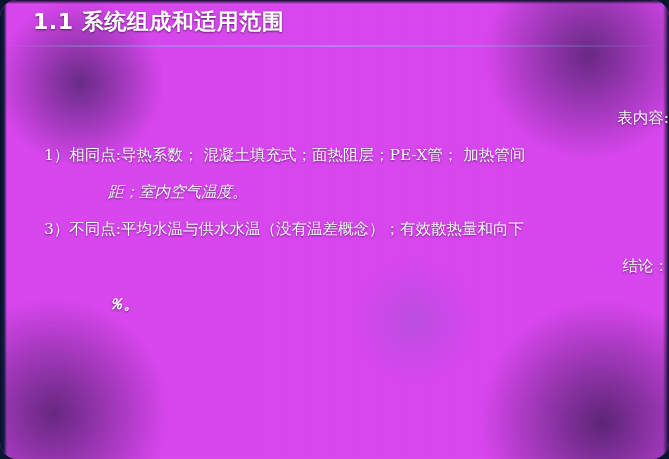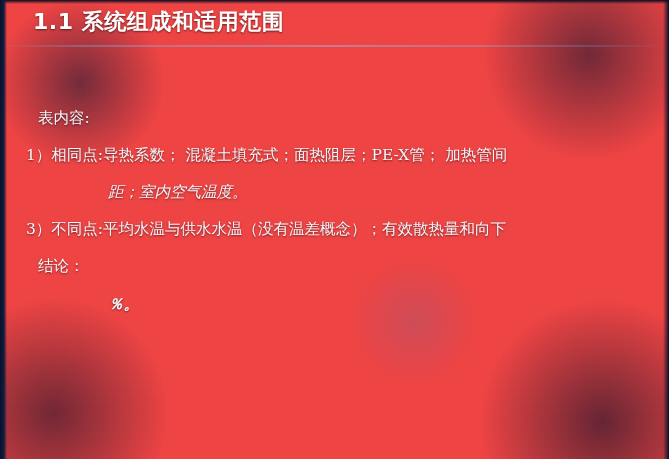--- a/index.html
+++ b/index.html
@@ -13,26 +13,27 @@
     height: 459px;
     overflow: hidden;
     font-family: "DejaVu Sans", sans-serif;
   }
 
   #slide {
     position: relative;
     width: 669px;
     height: 459px;
     overflow: hidden;
-    background-color: #ef4444;
+    background-color: #d946ef;
     background-image:
       radial-gradient(ellipse 55% 45% at 46% 52%, rgba(56,104,168,0.90) 0%, rgba(46,90,150,0.55) 35%, rgba(30,60,114,0.15) 62%, rgba(20,40,86,0.0) 80%),
       radial-gradient(ellipse 70% 60% at 30% 30%, rgba(40,78,140,0.55) 0%, rgba(25,50,100,0.12) 55%, rgba(16,32,72,0) 78%),
       radial-gradient(ellipse 120% 100% at 50% 50%, #24417e 0%, #1b3268 38%, #122247 68%, #0c1732 100%),
       linear-gradient(180deg, #16284f 0%, #1c3567 45%, #122murky 100%);
+    border-radius: 17px;
   }
 
   
   #slide::before {
     content: "";
     position: absolute;
     inset: 0;
     pointer-events: none;
     background-image:
       radial-gradient(circle 120px at 12% 18%, rgba(12,22,50,0.55), rgba(12,22,50,0) 70%),
@@ -116,22 +117,22 @@
     color: #f2f5fb;
     font-family: "DejaVu Serif", "Liberation Serif", serif;
   }
   .line {
     font-size: 15.5px;
     line-height: 37px;
     color: #f4f7fc;
     white-space: nowrap;
     text-shadow: 0 1px 2px rgba(0,0,0,0.5);
   }
-  .ind0 { padding-left: 38px; }
-  .ind1 { padding-left: 26px; }
+  .ind0 { padding-left: 18px; text-align: right; }
+  .ind1 { padding-left: 44px; }
   .ind2 { padding-left: 108px; font-style: italic; }
 
   .bold-line {
     font-weight: bold;
   }
 </style>
 </head>
 <body>
 
 <div id="slide">

